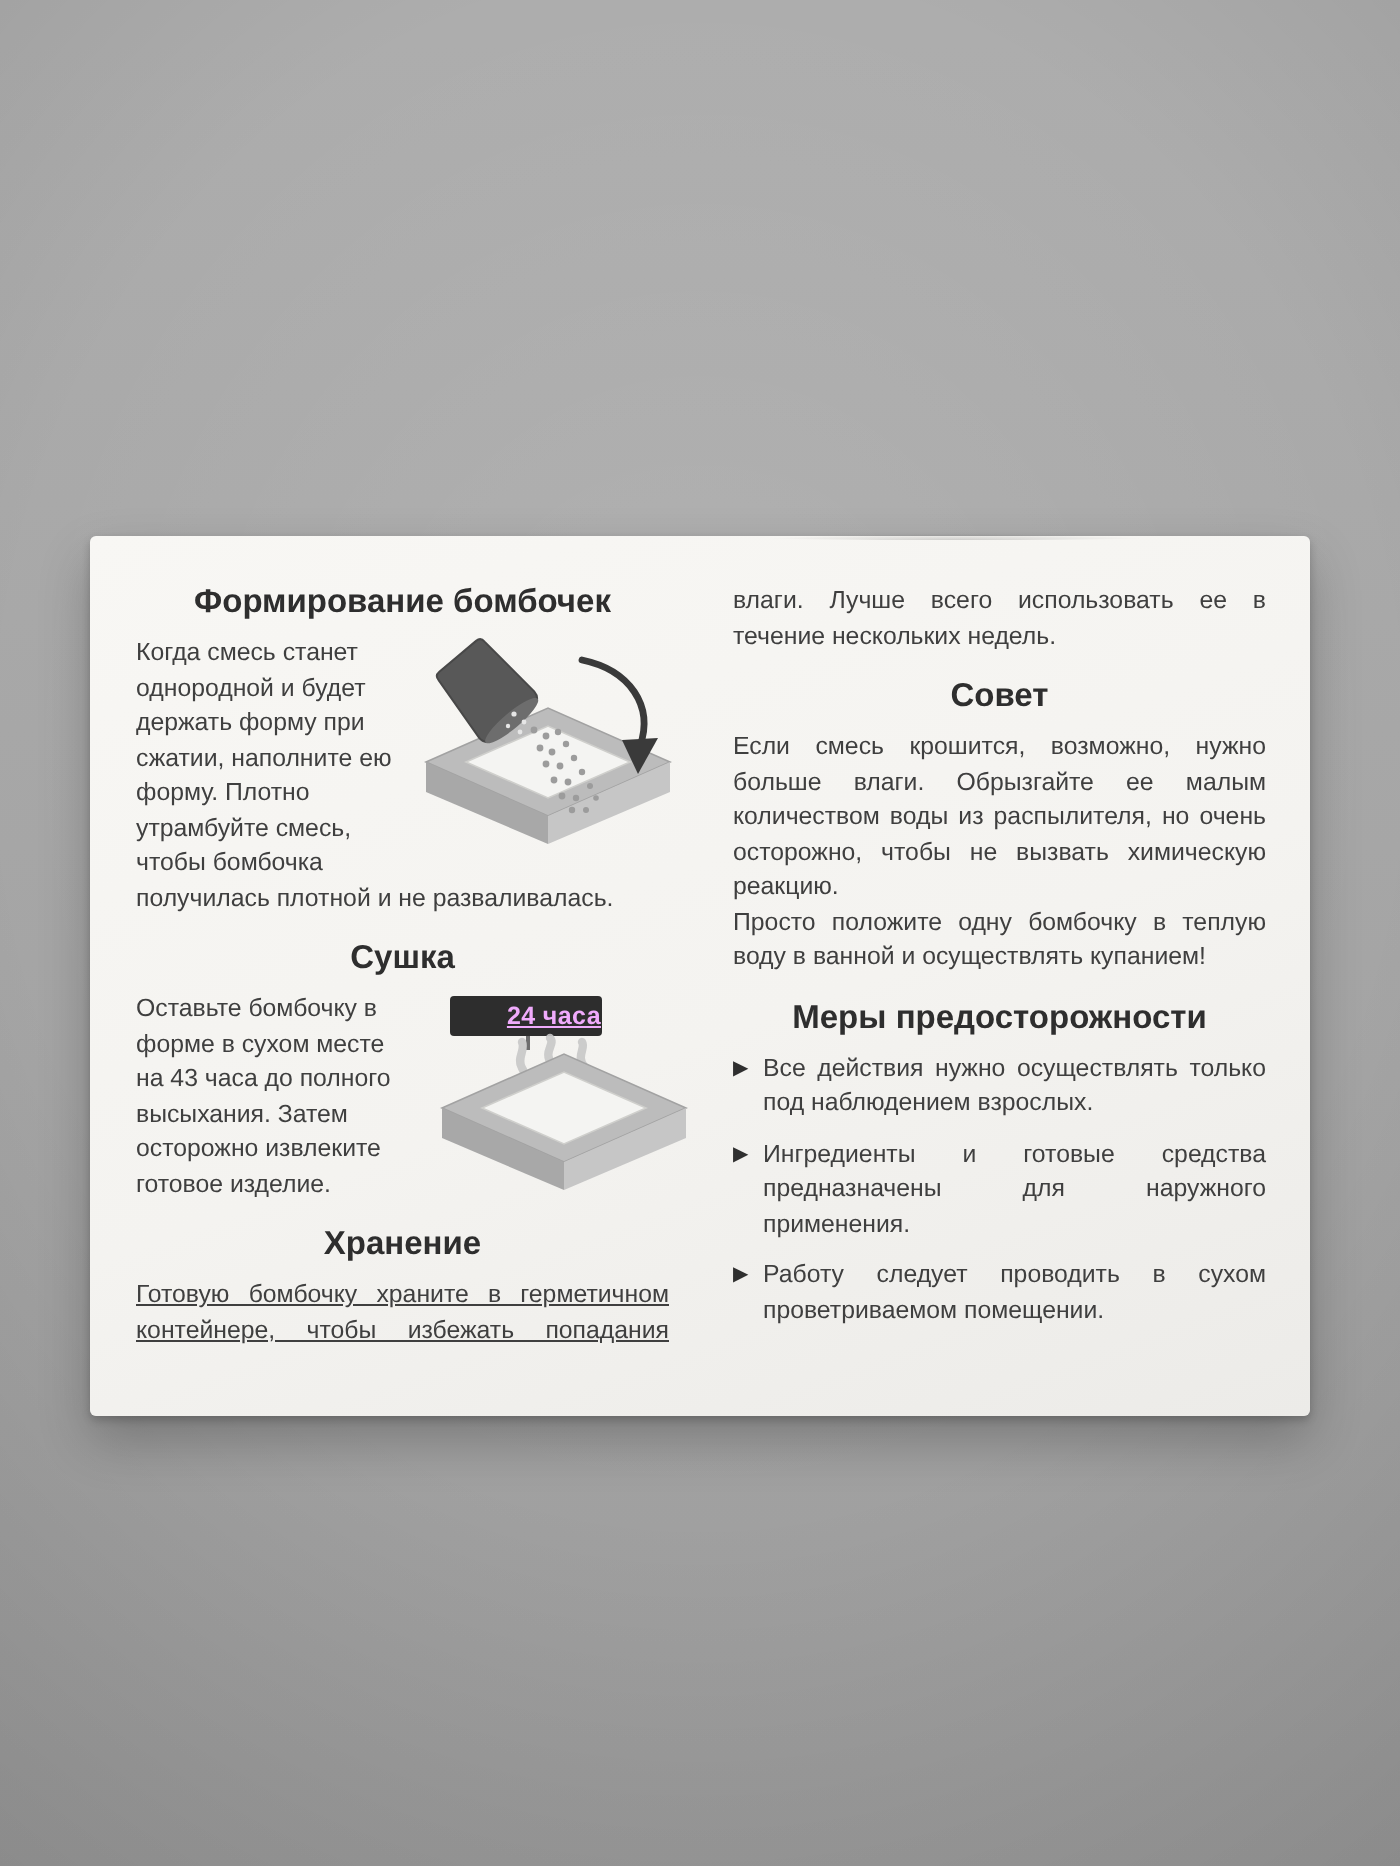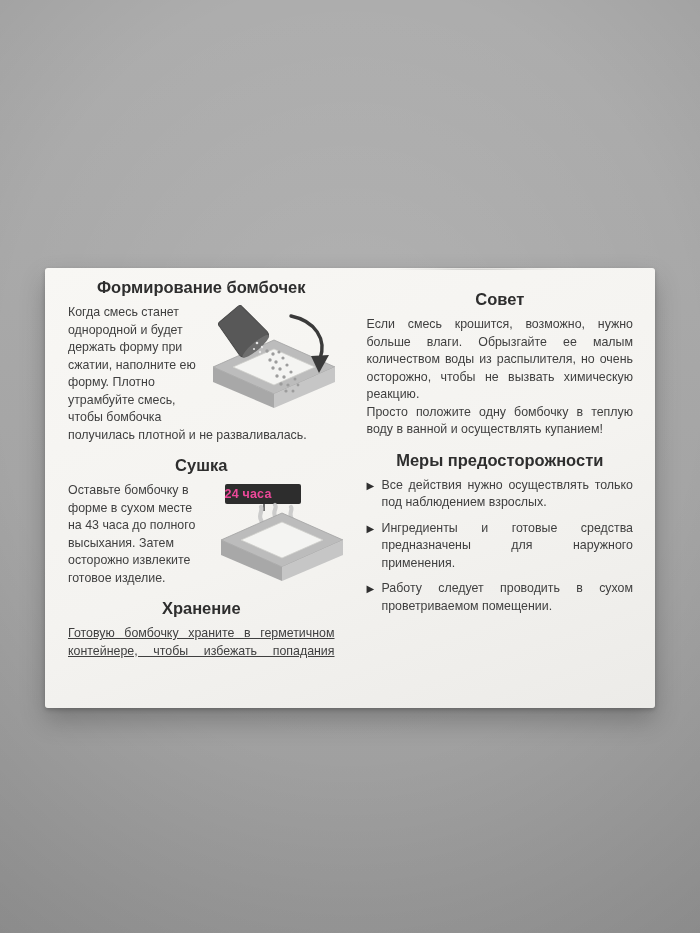--- a/index.html
+++ b/index.html
@@ -14,21 +14,21 @@
     background:
       radial-gradient(ellipse 90% 75% at 50% 40%, rgba(255,255,255,.10) 0%, rgba(255,255,255,0) 55%, rgba(0,0,0,.12) 100%),
       linear-gradient(rgba(255,255,255,.05), rgba(0,0,0,.07)),
       #a9a9a9;
   }
   .card{
     position:absolute; left:45px; top:268px; width:610px; min-height:440px;
     background:linear-gradient(160deg,#f8f7f4 0%,#f4f3f0 55%,#ecebe8 100%);
     border-radius:3px;
     box-shadow:0 2px 4px rgba(0,0,0,.20), 0 12px 26px rgba(0,0,0,.24);
-    padding:10px 22px 18px 23px;
+    padding:24px 22px 18px 23px;
     display:flex; gap:32px;
     color:#3f3f3f;
     font-size:12.4px; line-height:17.5px;
   }
   .card::before{ 
     content:""; position:absolute; top:-2px; left:50%; width:42%; height:4px;
     background:radial-gradient(50% 100% at 50% 100%, rgba(0,0,0,.16), rgba(0,0,0,0) 75%);
     border-radius:50%;
   }
   .col{ flex:1; min-width:0; }
@@ -42,23 +42,24 @@
   .just-all{ text-align:justify; text-align-last:justify;text-decoration:underline; }
   svg{ overflow:visible; display:block; }
   .illus1{
     float:right; width:134px; height:104px; margin:1px -6px 2px 6px;
   }
   .illus2wrap{
     float:right; position:relative; width:138px; height:98px; margin:2px -16px 0 6px;
   }
   .badge{
     position:absolute; top:0; left:12px; width:76px; height:20px;
-    background:#2d2d2d; color:#ec4899; border-radius:2px;
-    font-size:12.5px; font-weight:bold; text-align:left; line-height:20px;
+    background:#2d2d2d; color:#f0abfc; border-radius:2px;
+    font-size:12.5px; font-weight:bold; text-align:right; line-height:20px;
     letter-spacing:.2px;
+    text-decoration:underline;
   }
   .illus2{ position:absolute; left:2px; top:20px; width:134px; height:78px; }
   .bullets{ margin-top:1px; }
   .bullet{ display:flex; align-items:flex-start; margin-bottom:8px; }
   .marker{
     flex:0 0 15px; font-size:10px; line-height:17.5px; color:#2f2f2f;
   }
   .btxt{ flex:1; }
 </style>
 </head>
@@ -140,20 +141,21 @@
           </svg>
         </div>
         <p>Оставьте бомбочку в форме в сухом месте на 43 часа до полного высыхания. Затем осторожно извлеките готовое изделие.</p>
       </div>
 
       <h3 class="mt">Хранение</h3>
       <p class="just-all">Готовую бомбочку храните в герметичном контейнере, чтобы избежать попадания</p>
     </div>
 
     <div class="col">
+      <p class="just">влаги. Лучше всего использовать ее в течение нескольких недель.</p>
 
       <h3 class="mt">Совет</h3>
       <p class="just">Если смесь крошится, возможно, нужно больше влаги. Обрызгайте ее малым количеством воды из распылителя, но очень осторожно, чтобы не вызвать химическую реакцию.</p>
 
       <p class="just">Просто положите одну бомбочку в теплую воду в ванной и осуществлять купанием!</p>
 
       <h3 class="mt">Меры предосторожности</h3>
       <div class="bullets">
         <div class="bullet">
           <span class="marker">▶</span>

